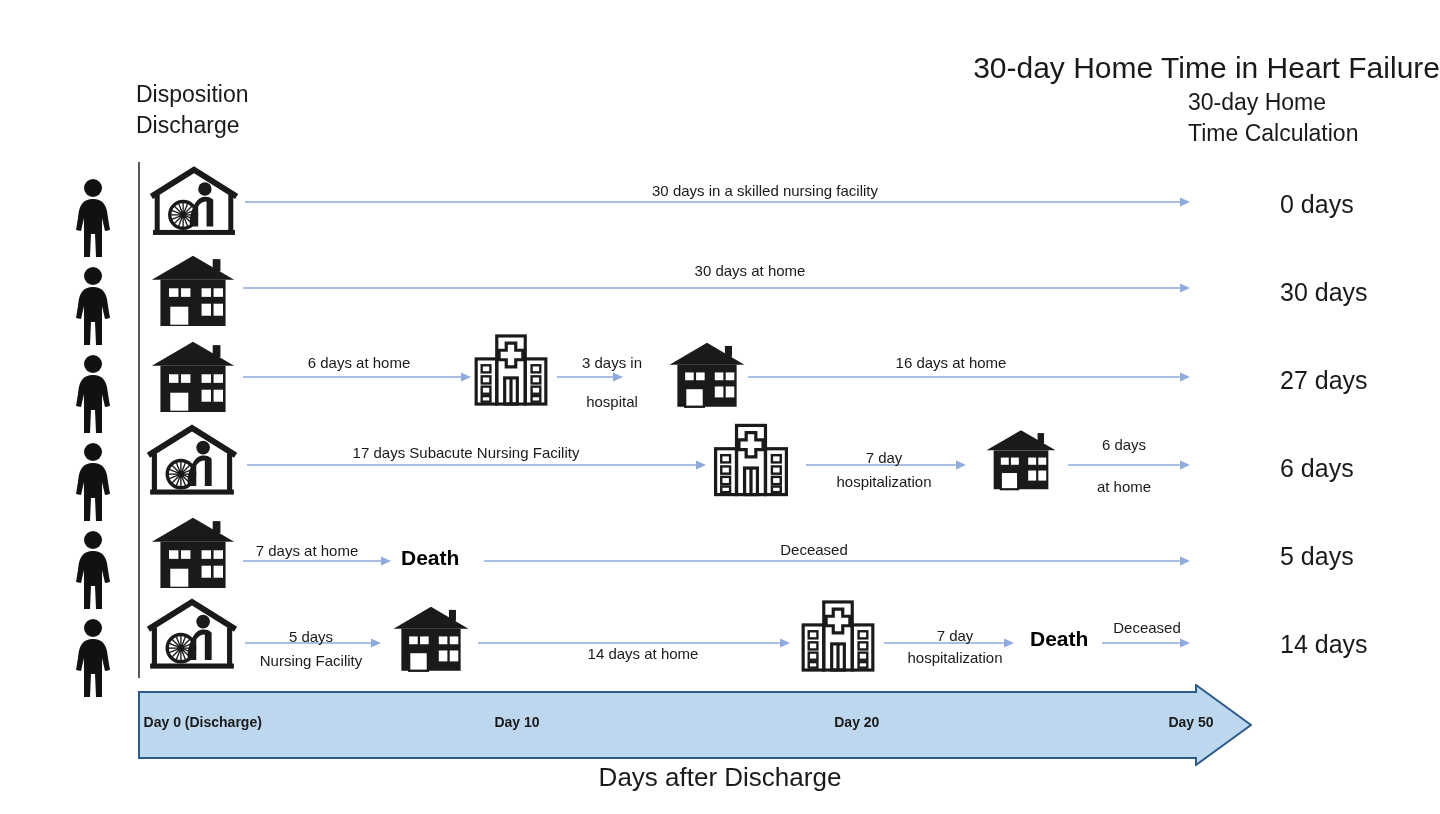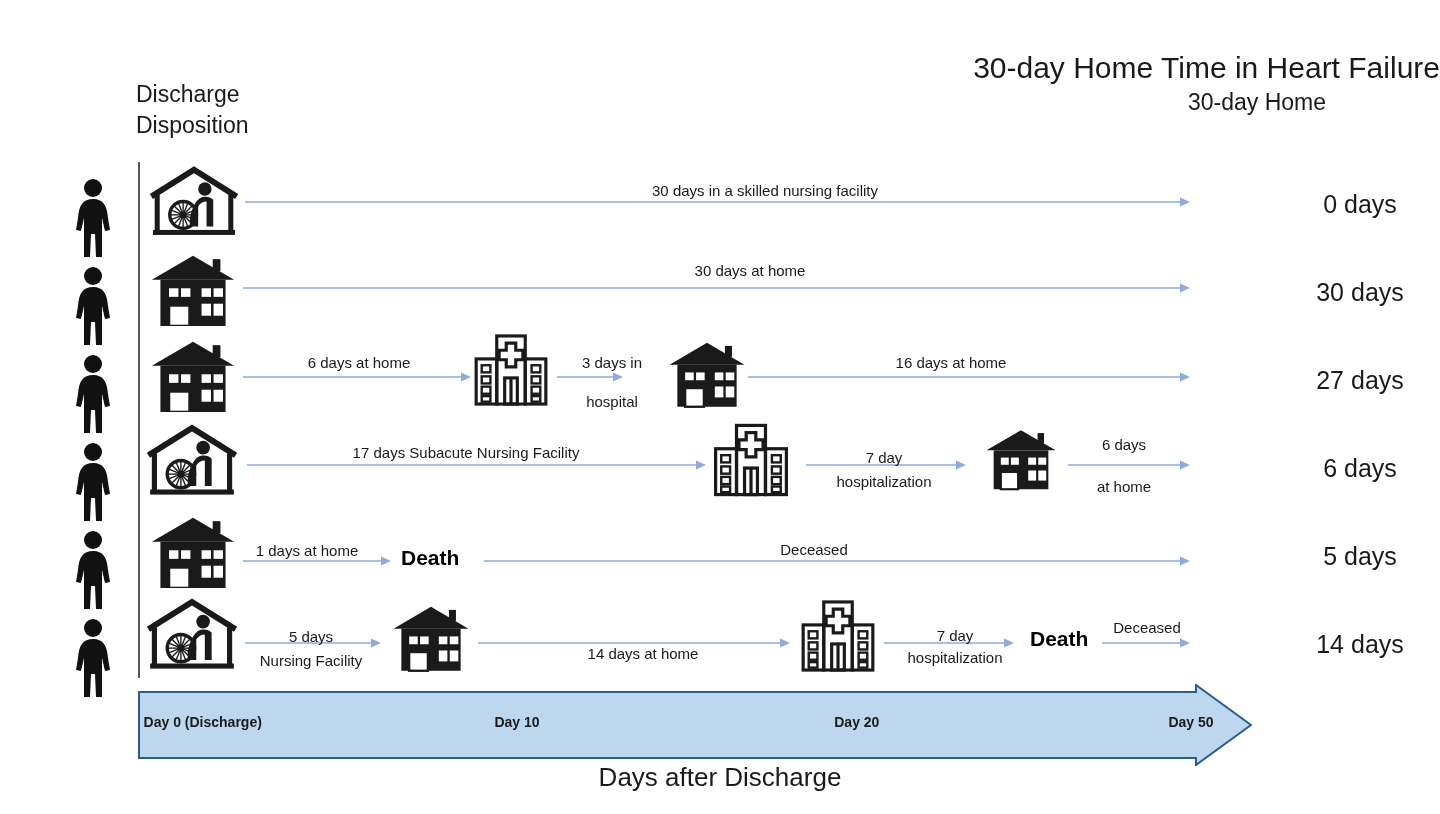--- a/index.html
+++ b/index.html
@@ -7,47 +7,48 @@
        font-family:"Liberation Sans","DejaVu Sans",sans-serif;color:#000;}
   .abs{position:absolute;}
 
   #title{left:0;top:47px;width:1440px;text-align:right;font-size:30px;line-height:42px;color:#1a1a1a;}
   #hdr-left{left:136px;top:79px;width:230px;font-size:23px;line-height:31px;color:#1a1a1a;}
   #hdr-right{left:1188px;top:79px;width:250px;font-size:23px;line-height:31px;color:#1a1a1a;margin-top:8px;}
 
   #divider{left:138px;top:162px;width:2px;height:516px;background:#595959;}
 
   .row{position:absolute;left:0;width:1440px;height:88px;}
-  .result{position:absolute;right:0;width:190px;text-align:center;font-size:25px;color:#1a1a1a;}
+  .result{position:absolute;right:0;width:190px;text-align:left;font-size:25px;color:#1a1a1a;}
   .result span{display:inline-block;padding-left:30px;}
 
   
   .person{position:absolute;}
   
   .seg-label{position:absolute;font-size:15px;color:#1a1a1a;text-align:right;white-space:nowrap;line-height:19px;}
   .death{position:absolute;font-size:21px;font-weight:bold;color:#000;white-space:nowrap;}
   .arrow-svg{position:absolute;overflow:visible;}
 
   
   #timeline{position:absolute;left:138px;top:684px;width:1114px;height:82px;font-weight:bold;}
   .tl-tick{position:absolute;font-size:14px;color:#1a1a1a;top:30px;}
   #axis-title{left:0;top:762px;width:1440px;text-align:center;font-size:26px;color:#1a1a1a;}
 </style>
 </head>
 <body>
 
 <div class="abs" id="title">30-day Home Time in Heart Failure</div>
 
 <div class="abs" id="hdr-left">
+  <div>Disposition</div>
   <div>Discharge</div>
-  <div>Disposition</div>
 </div>
 
 <div class="abs" id="hdr-right">
   <div>30-day Home</div>
+  <div>Time Calculation</div>
 </div>
 
 <div class="abs" id="divider"></div>
 
 <div id="rows-container">
     <div class="row" style="top:162px">
       <div class="person" style="left:73px;top:16px"><svg viewBox="0 0 40 80" width="40" height="80">
     <circle cx="20" cy="10" r="9" fill="#111"></circle>
     <path d="M20 21 C10 21 6 27 5 40 L3 52 L8 53 L11 40 L11 79 L17 79 L18 56 L22 56 L23 79 L29 79 L29 40 L32 53 L37 52 L35 40 C34 27 30 21 20 21 Z" fill="#111"></path>
   </svg></div>
@@ -270,21 +271,21 @@
     <rect x="60" y="58" width="11" height="14" fill="#fff"></rect>
     <rect x="74" y="58" width="11" height="14" fill="#fff"></rect>
     <rect x="22" y="60" width="24" height="24" fill="#fff"></rect>
     <rect x="26" y="64" width="16" height="20" fill="#1a1a1a" opacity="0"></rect>
     <rect x="22" y="60" width="24" height="24" fill="none" stroke="#1a1a1a" stroke-width="3"></rect>
   </svg></div>
     <svg class="arrow-svg" style="left:243px;top:555px" width="148" height="12">
     <line x1="0" y1="6" x2="139" y2="6" stroke="#8faadc" stroke-width="1.6"></line>
     <polygon points="138,1.5 148,6 138,10.5" fill="#8faadc"></polygon>
   </svg>
-    <div class="seg-label" style="left:307px;top:541px;transform:translateX(-50%)">1 days at home</div>
+    <div class="seg-label" style="left:307px;top:541px;transform:translateX(-50%)">7 days at home</div>
     <svg class="arrow-svg" style="left:484px;top:555px" width="706" height="12">
     <line x1="0" y1="6" x2="697" y2="6" stroke="#8faadc" stroke-width="1.6"></line>
     <polygon points="696,1.5 706,6 696,10.5" fill="#8faadc"></polygon>
   </svg>
     <div class="seg-label" style="left:814px;top:540px;transform:translateX(-50%)">Deceased</div>
     <div class="death" style="left:401px;top:546px">Death</div>
     <div class="result" style="top:542px"><span>5 days</span></div>
     <div class="row" style="top:602px">
       <div class="person" style="left:73px;top:16px"><svg viewBox="0 0 40 80" width="40" height="80">
     <circle cx="20" cy="10" r="9" fill="#111"></circle>

